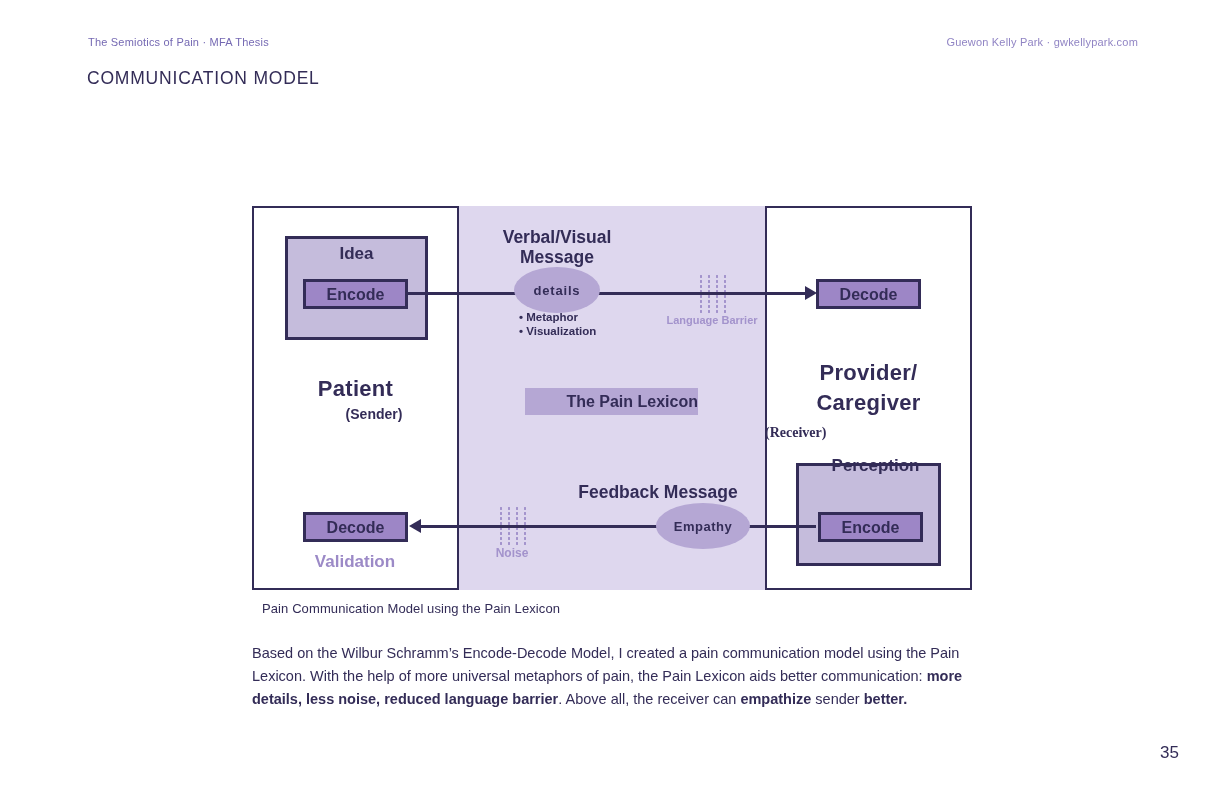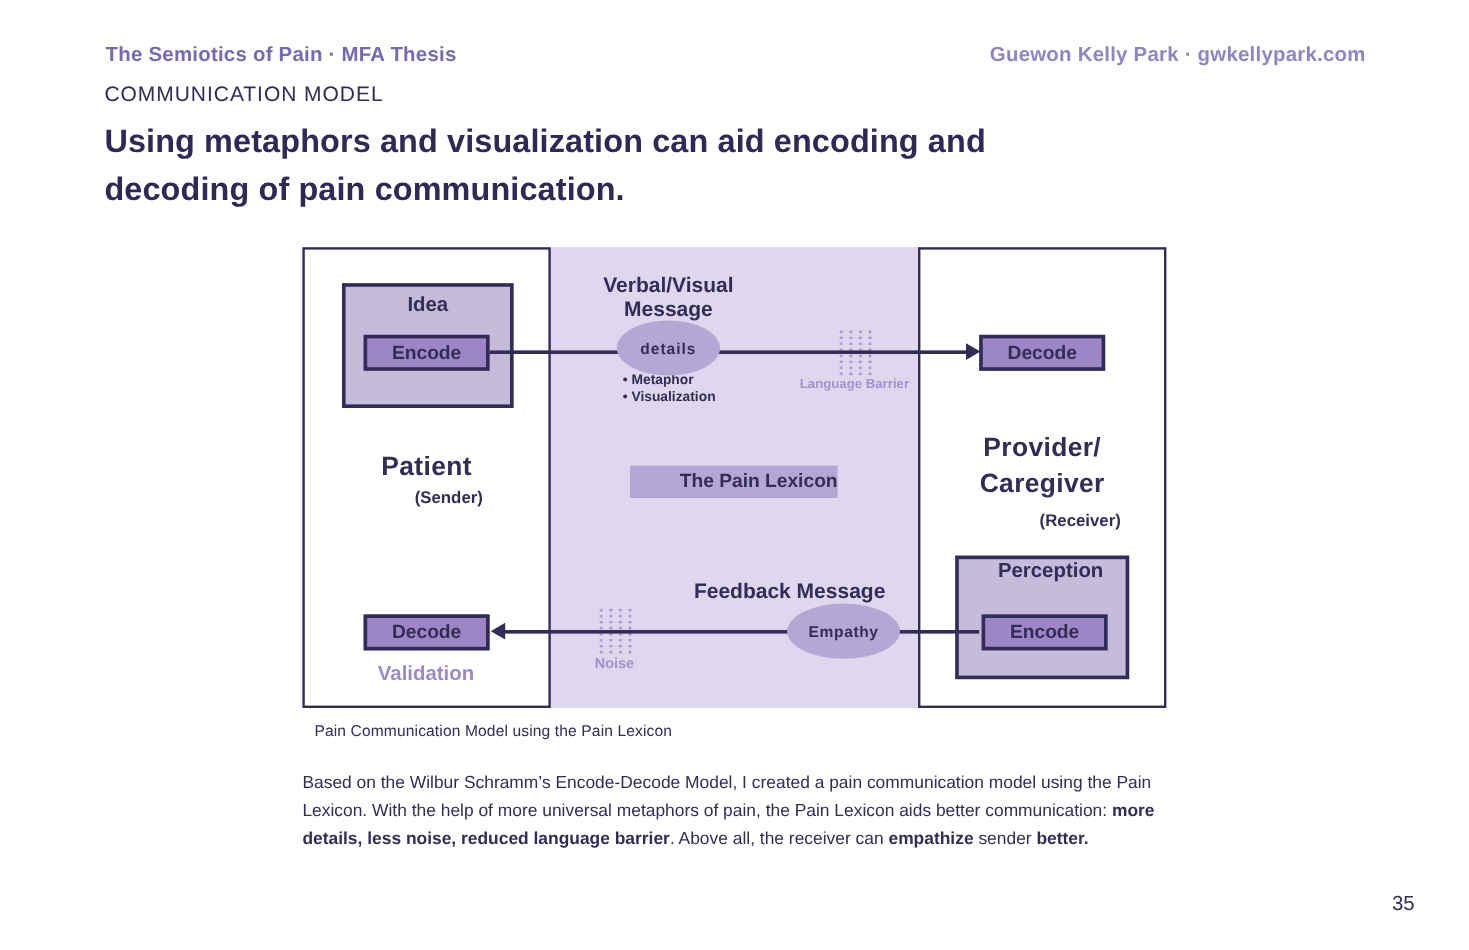--- a/index.html
+++ b/index.html
@@ -4,21 +4,21 @@
 <style>
   * { margin:0; padding:0; box-sizing:border-box; }
   html,body { background:#ffffff; }
   #page {
     position:relative; width:1224px; height:792px; background:#fff;
     font-family:"Liberation Sans", sans-serif; color:var(--dark); overflow:hidden;
   }
   .abs { position:absolute; }
 
   
-  .meta { font-size:17px; font-weight:700; letter-spacing:.2px; }
+  .meta { font-size:11px; font-weight:400; letter-spacing:.2px; }
   #header-left  { left:88px; top:36px; color:var(--header_left); }
   #header-right { right:86px; top:36px; color:var(--header_right); }
   #kicker { left:87px; top:68px; font-size:17.5px; letter-spacing:.8px; color:var(--dark); font-weight:400; }
   #title { left:87px; top:98px; font-size:27px; font-weight:700; line-height:40px; color:var(--title); letter-spacing:.1px; }
 
   
   #diagram { left:252px; top:206px; width:720px; height:384px; }
   #mid-band { left:206px; top:0; width:307px; height:384px; background:var(--band); }
   .party-box { top:0; width:207px; height:384px; background:#fff; border:2.5px solid var(--dark); }
   #sender-box { left:0; }
@@ -53,54 +53,50 @@
   .dots { width:30px; height:40px; z-index:1;
           background-image:radial-gradient(circle, var(--muted_purple) 1.1px, rgba(0,0,0,0) 1.4px);
           background-size:8px 5px; background-position:0 0; }
   #barrier-dots { left:445px; top:68px; }
   #barrier-label { left:395px; top:108px; width:130px; text-align:center; font-size:11px; font-weight:700; color:var(--muted_purple); }
   #noise-dots { left:245px; top:300px; }
   #noise-label { left:210px; top:340px; width:100px; text-align:center; font-size:12px; font-weight:700; color:var(--muted_purple); }
 
   #decode1 { left:564px; top:73px; width:105px; height:30px; }
   #receiver-role { left:513px; top:152px; width:207px; text-align:center; font-size:22px; font-weight:700; line-height:30px; letter-spacing:.3px; }
-  #receiver-sub { left:513px; top:219px; width:169px; text-align:right; font-size:14px; font-weight:700; }
+  #receiver-sub { left:513px; top:219px; width:169px; text-align:left; font-size:14px; font-weight:700;font-family:Liberation Serif, serif; }
 
   #lexicon { left:273px; top:182px; width:173px; height:27px; background:var(--mid_purple);
              text-align:right; font-size:16px; font-weight:700; line-height:27px; color:var(--dark); }
 
   #feedback-label { left:291px; top:276px; width:230px; text-align:center; font-size:17.5px; font-weight:700; }
   #empathy-bubble { left:404px; top:297px; width:94px; height:46px; letter-spacing:.5px; }
 
   #decode2 { left:51px; top:306px; width:105px; height:30px; }
   #validation { left:13px; top:346px; width:180px; text-align:center; font-size:17px; font-weight:700; color:var(--validation_purple); }
 
   #perception-box { left:544px; top:257px; width:145px; height:103px; }
-  #perception-label { left:544px; top:260px; width:159px; text-align:center; font-size:17px; font-weight:700; }
+  #perception-label { left:544px; top:250px; width:159px; text-align:center; font-size:17px; font-weight:700; }
   #encode2 { left:566px; top:306px; width:105px; height:30px; }
 
   #caption { left:262px; top:601px; font-size:13px; color:var(--dark); letter-spacing:.1px; }
   #body-text { left:252px; top:642px; width:726px; font-size:14.5px; line-height:22.8px; color:var(--dark); }
   #body-text b { font-weight:700; }
   #page-number { left:1160px; top:743px; font-size:17px; color:var(--dark); }
 </style>
 </head>
 <body>
 
 <div id="page">
 
   <div class="abs meta" id="header-left">The Semiotics of Pain · MFA Thesis</div>
   <div class="abs meta" id="header-right">Guewon Kelly Park · gwkellypark.com</div>
 
   <div class="abs" id="kicker">COMMUNICATION MODEL</div>
 
-  <div class="abs" id="title">
-    <span style="display:block">Using metaphors and visualization can aid encoding and</span>
-    <span style="display:block">decoding of pain communication.</span>
-  </div>
 
   <div class="abs" id="diagram">
 
     <div class="abs" id="mid-band"></div>
 
     <div class="abs party-box" id="sender-box"></div>
     <div class="abs party-box" id="receiver-box"></div>
 
     <div class="abs dots" id="barrier-dots"></div>
     <div class="abs dots" id="noise-dots"></div>

